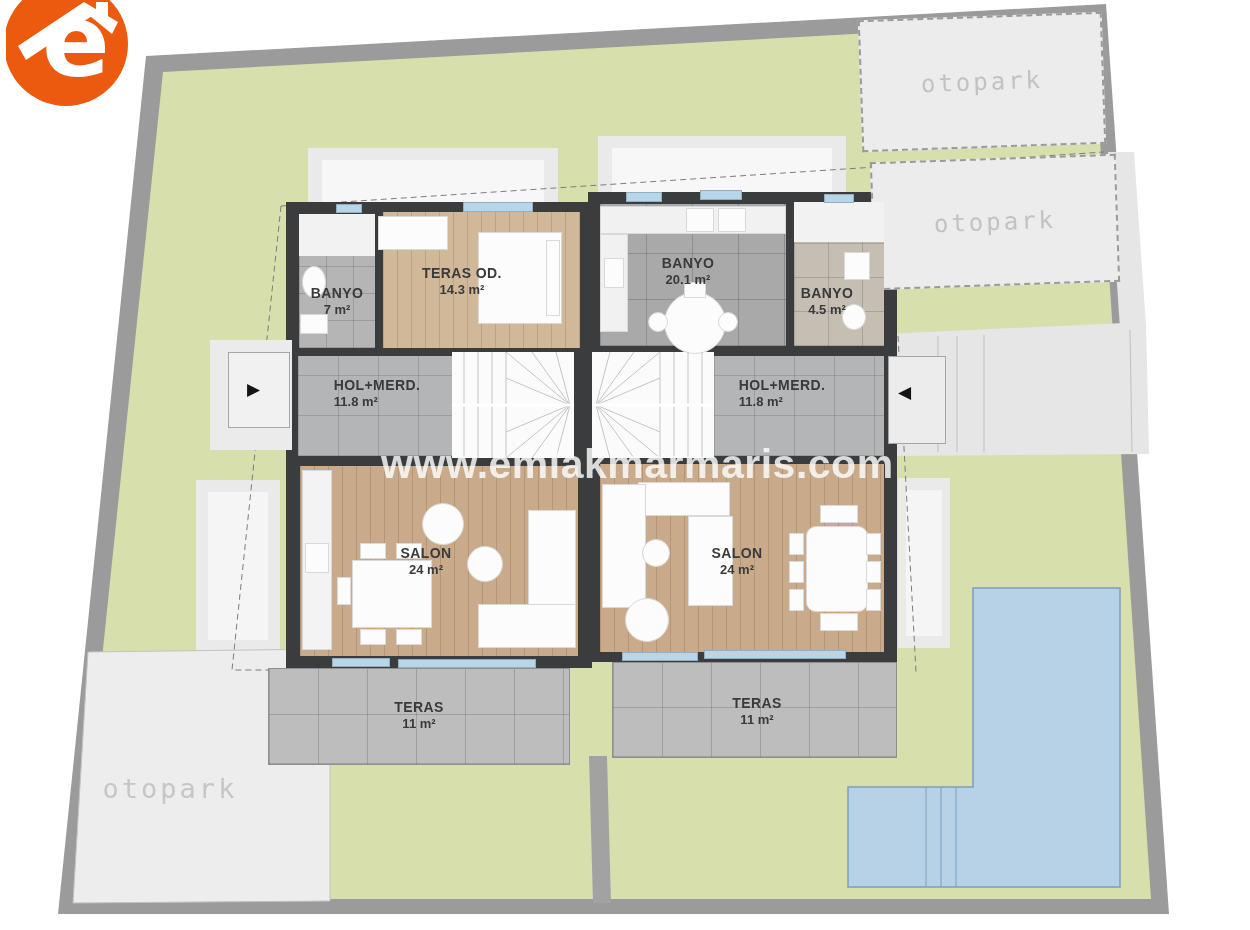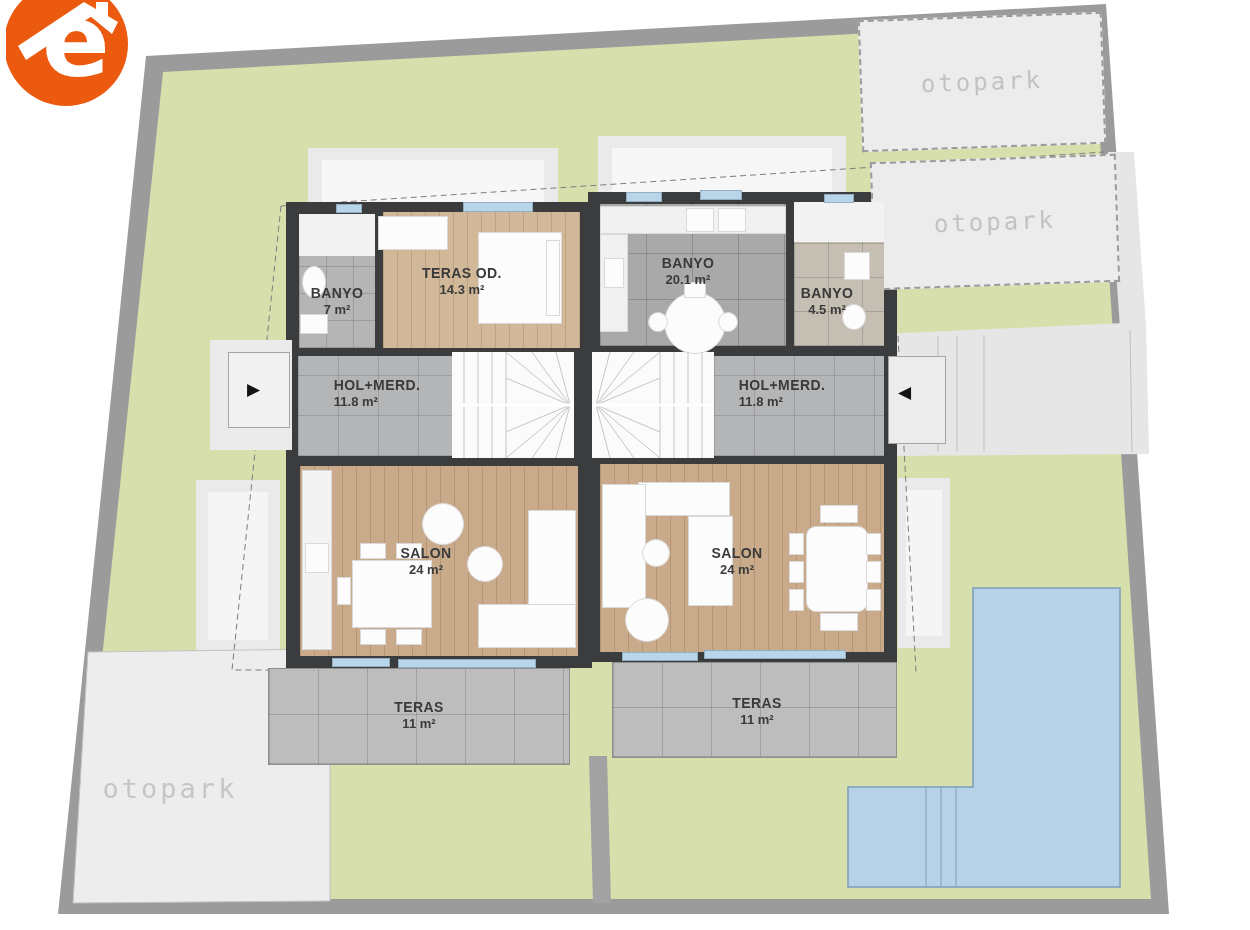--- a/index.html
+++ b/index.html
@@ -263,20 +263,21 @@
   </div>
   <div class="rlabel" style="left:737px;top:562px">
     <div class="nm">SALON</div>
     <div class="ar">24 m²</div>
   </div>
   <div class="rlabel" style="left:757px;top:712px">
     <div class="nm">TERAS</div>
     <div class="ar">11 m²</div>
   </div>
 
+  <div id="watermark">www.emlakmarmaris.com</div>
 
   <svg id="logo" width="150" height="135" viewBox="0 0 150 135">
     <circle cx="60" cy="54" r="62" fill="#eb5a0f"></circle>
     <polygon points="12,56 78,12 86,26 20,70" fill="#ffffff"></polygon>
     <polygon points="78,12 112,32 106,44 84,26" fill="#ffffff"></polygon>
     <rect x="90" y="12" width="12" height="14" fill="#ffffff"></rect>
     <text x="36" y="86" font-size="100" font-weight="bold" fill="#ffffff" font-family="DejaVu Sans, sans-serif">e</text>
   </svg>
 
 </div>

